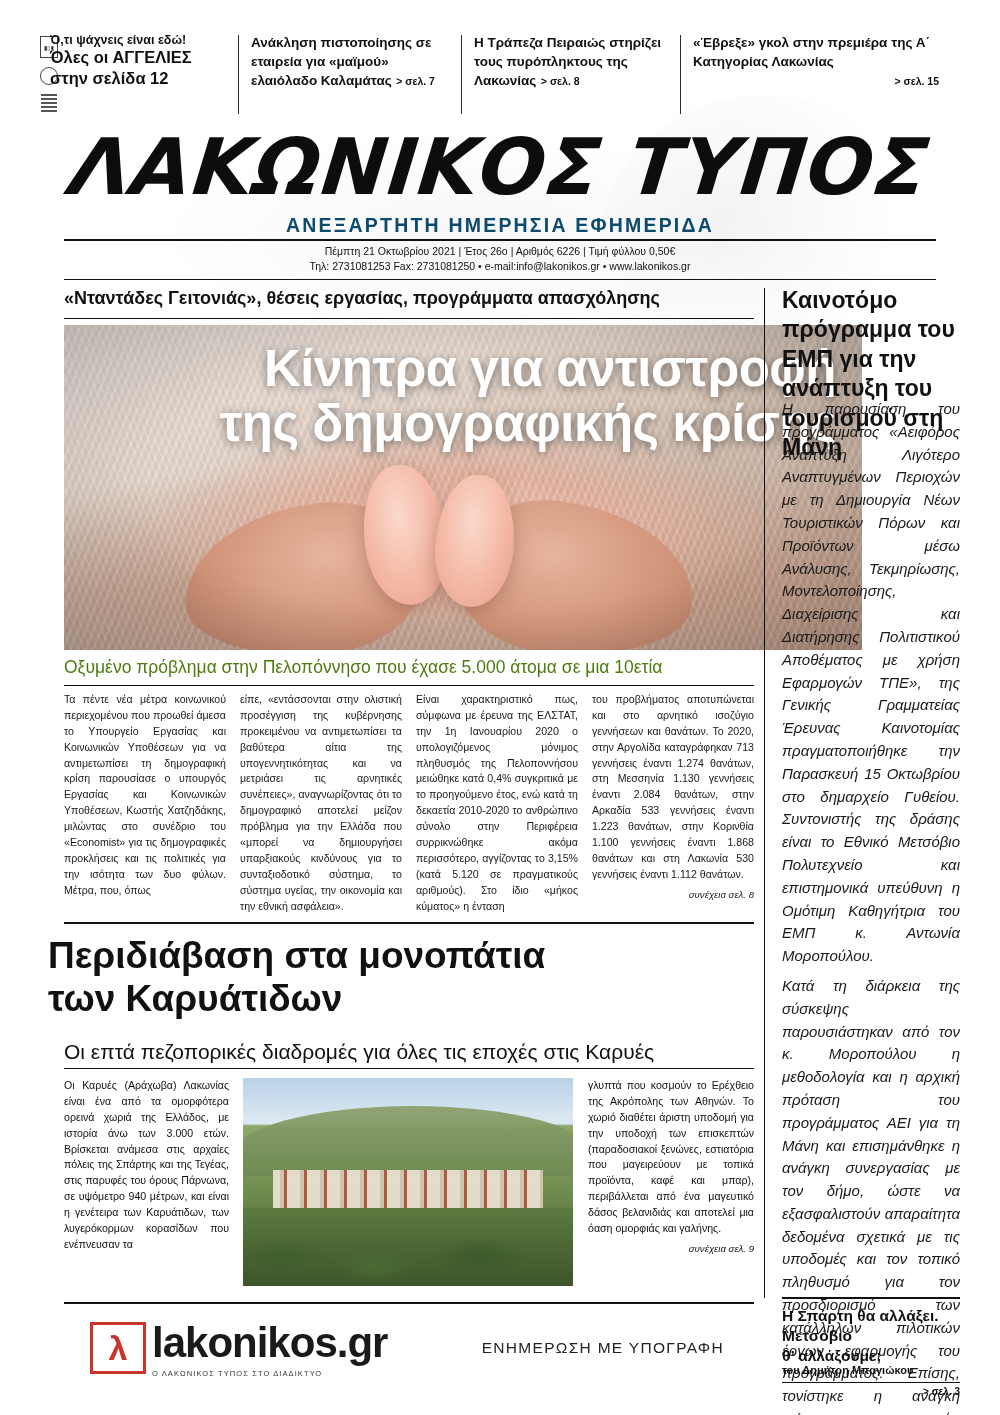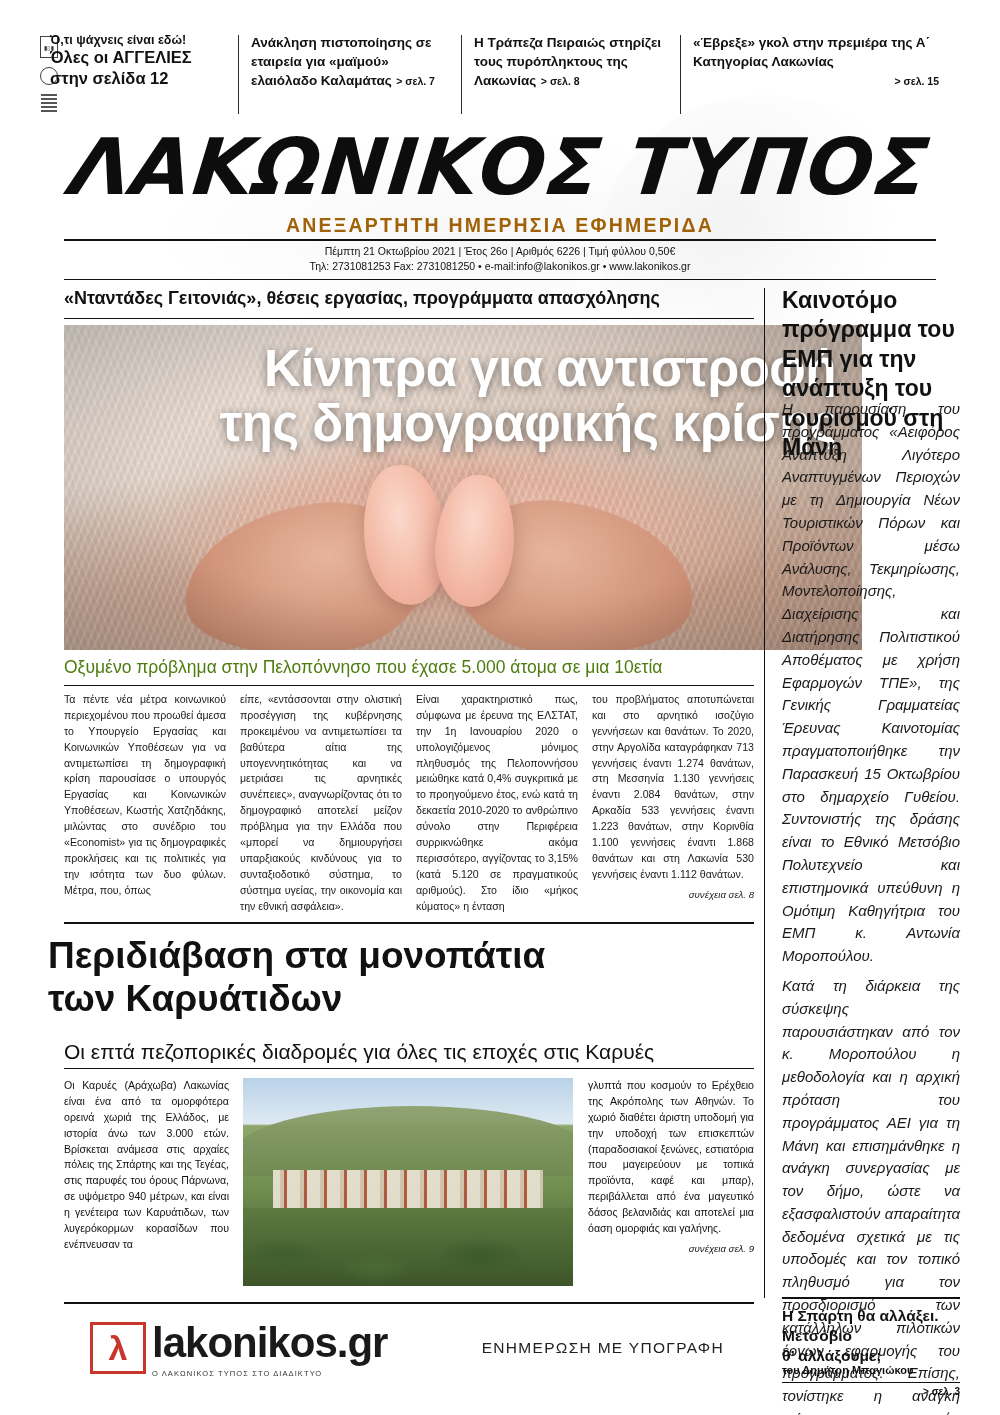--- a/index.html
+++ b/index.html
@@ -140,21 +140,21 @@
     line-height: 1;
     color: #0d0d0d;
     font-style: italic;
     transform: skewX(-6deg);
   }
   .masthead-sub {
     margin-top: 8px;
     font-size: 19.5px;
     font-weight: 700;
     letter-spacing: 2.2px;
-    color: #a16207;
+    color: #0c4a6e;
   }
   .rule-double {
     position: absolute;
     left: 64px;
     top: 239px;
     width: 872px;
     border-top: 2px solid #111;
   }
   .masthead-meta {
     position: absolute;

